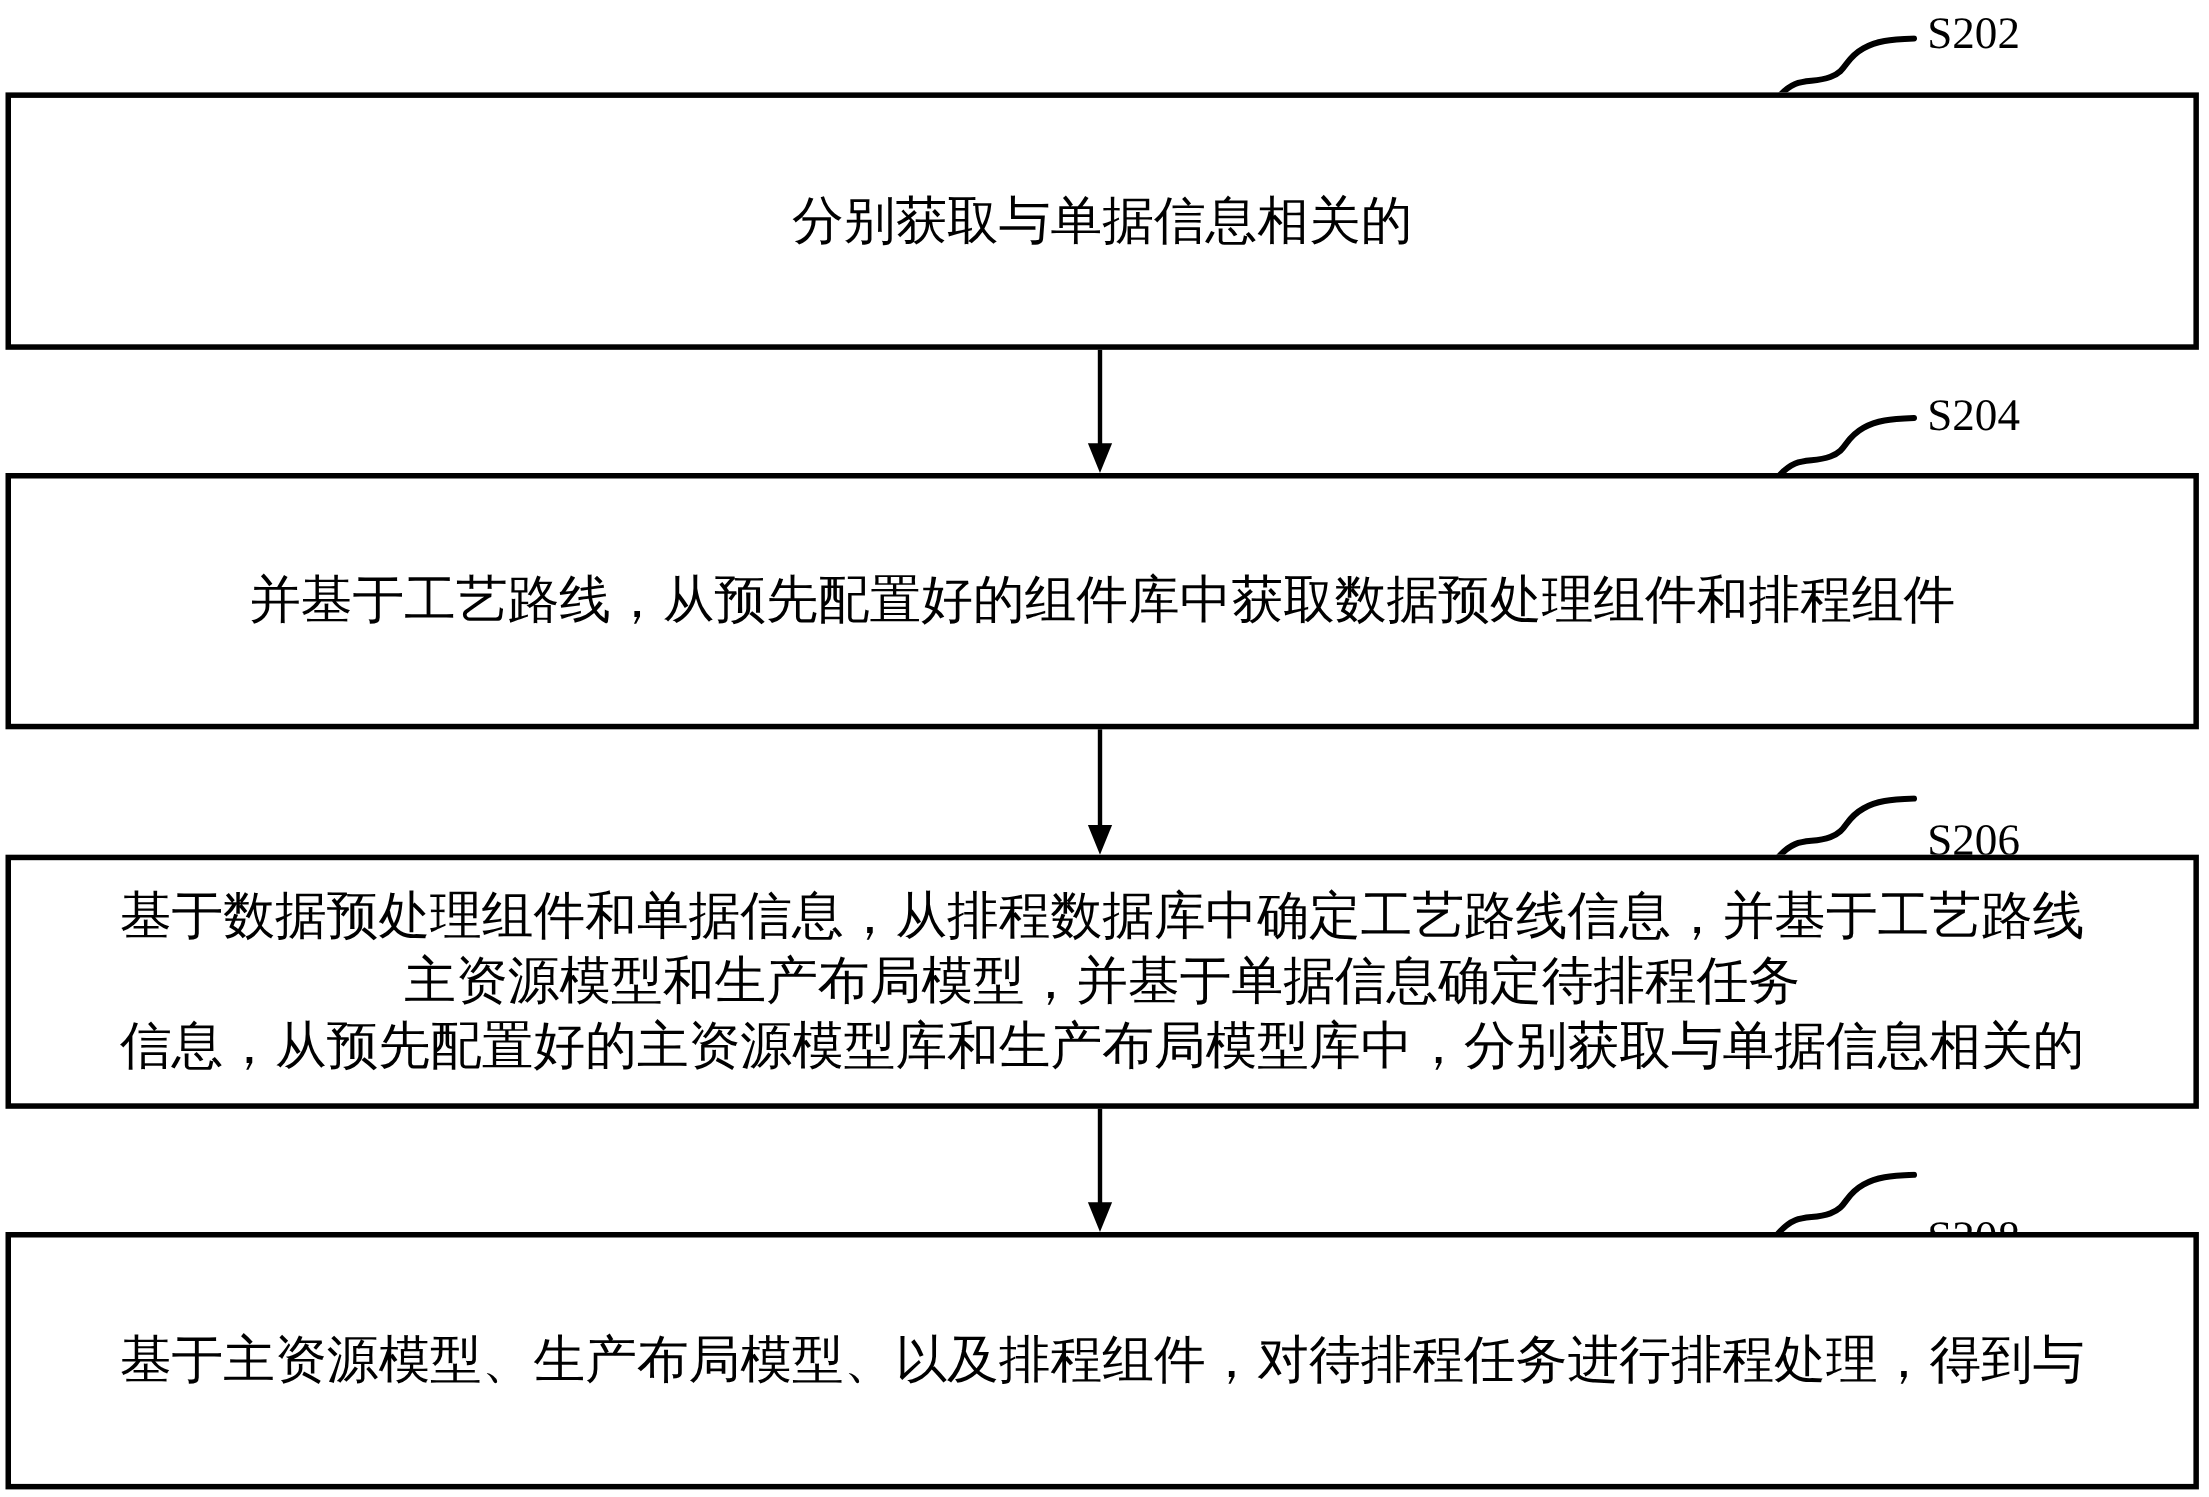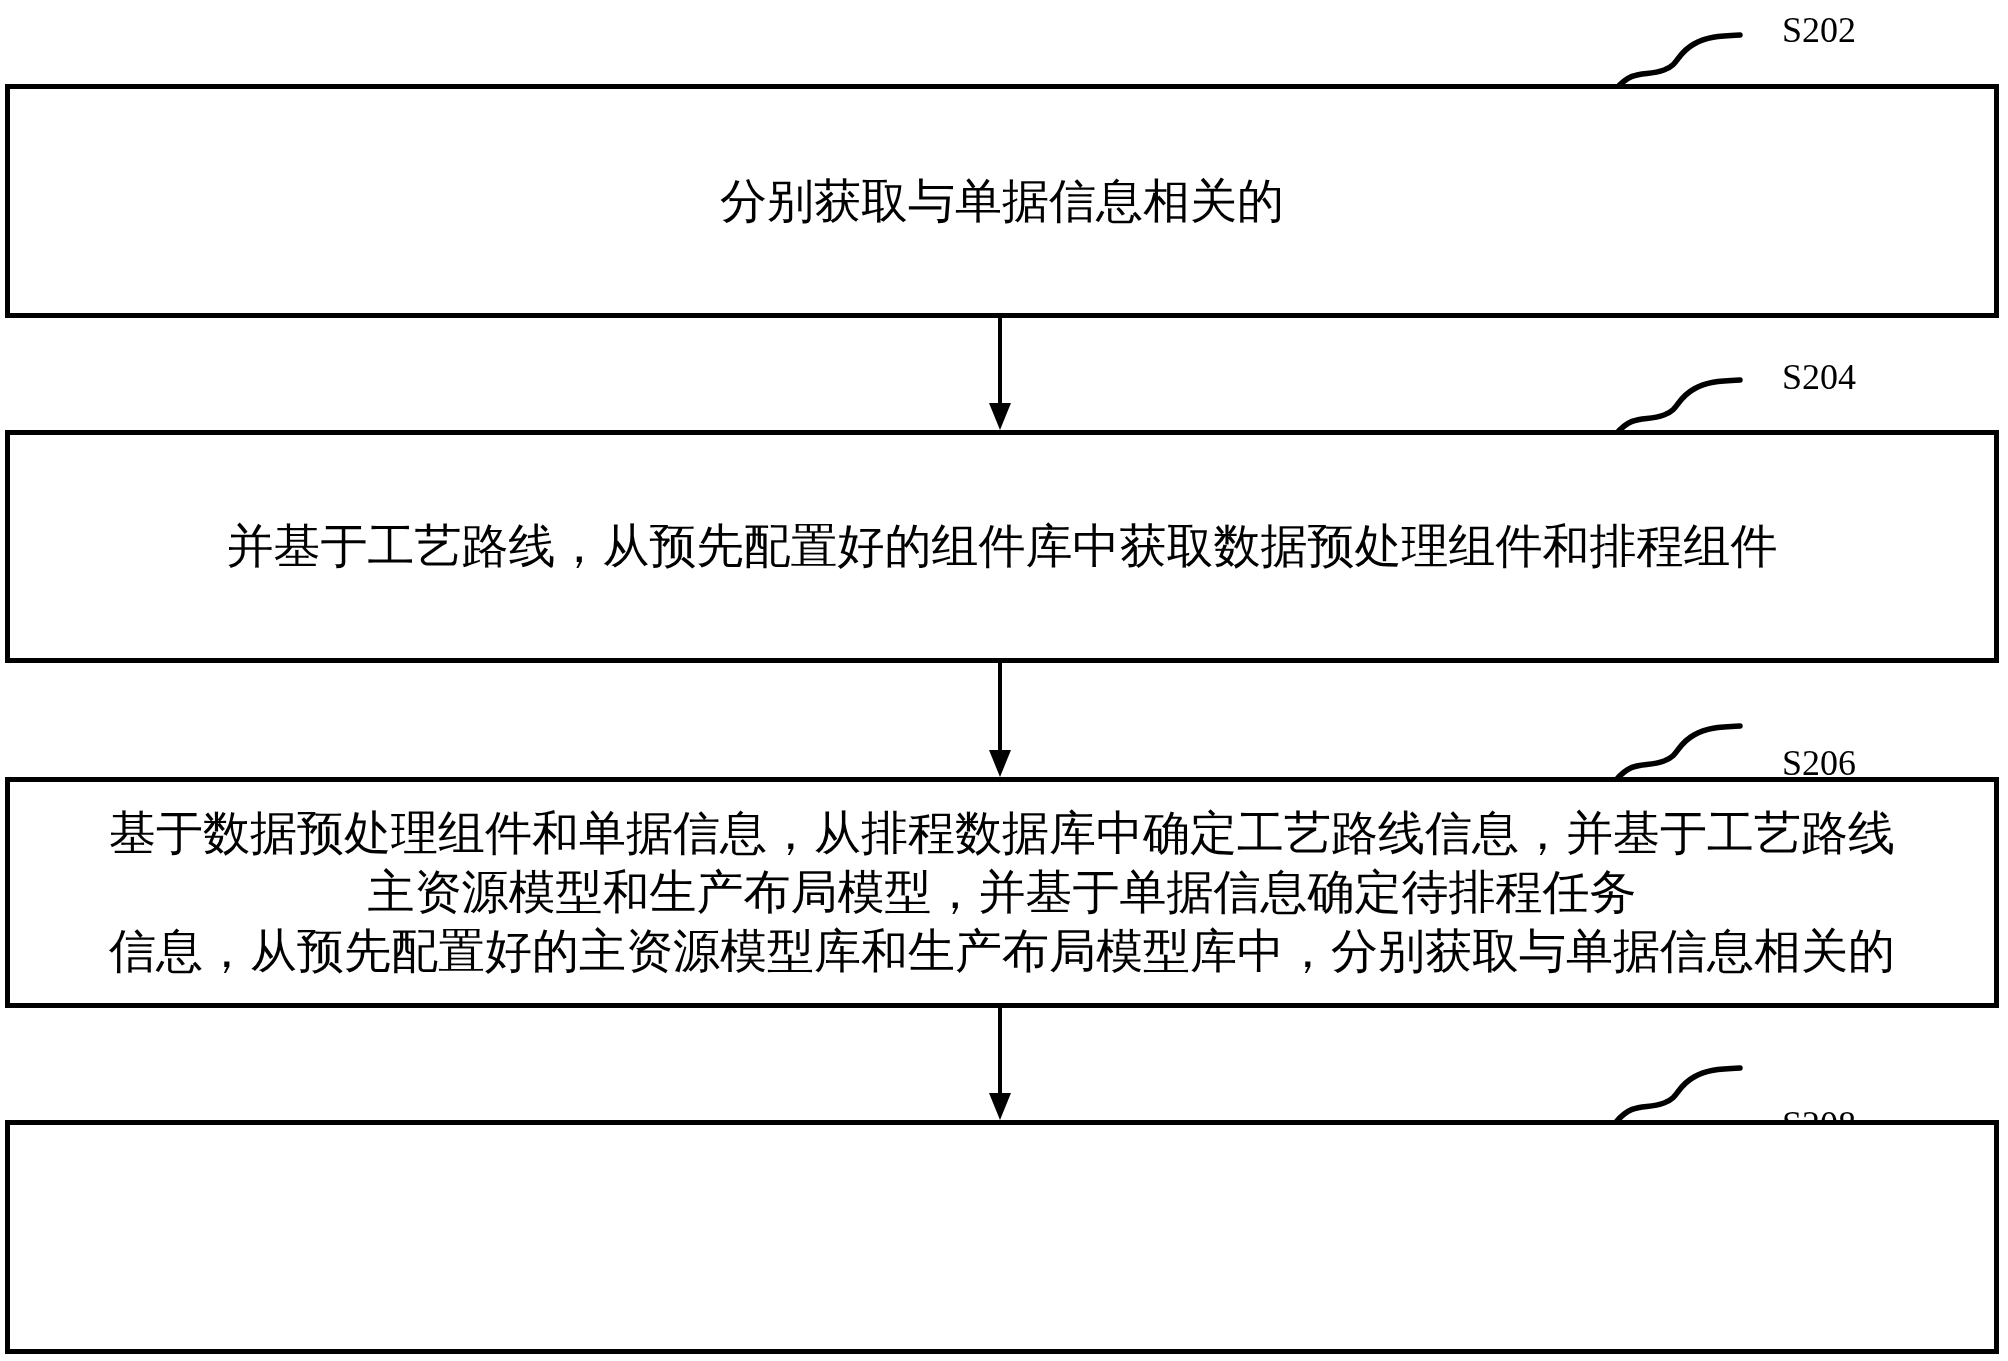--- a/index.html
+++ b/index.html
@@ -30,25 +30,24 @@
   }
   .box-line {
     font-size: 47px;
     line-height: 59px;
     white-space: nowrap;
     text-align: center;
     color: #000000;
   }
   .step-label {
     position: absolute;
-    font-size: 36px;
+    font-size: 41px;
     line-height: 45px;
     color: #000000;
     white-space: nowrap;
-    margin-left: 30px;
   }
   .squiggle {
     position: absolute;
     width: 132px;
     height: 58px;
   }
   .arrow-shaft {
     position: absolute;
     width: 4px;
     background: #000000;
@@ -104,15 +103,16 @@
 
   <div class="arrow-shaft" style="left:998px; top:1008px; height:88px;"></div>
   <div class="arrow-head" style="left:989px; top:1093px;"></div>
 
   <svg class="squiggle" style="left:1612px; top:1065px;" viewBox="0 0 132 58">
     <path d="M4 57 C 22 36, 33 45, 52 38 C 68 32, 64 22, 82 12 C 94 5, 106 4, 128 3" fill="none" stroke="#000000" stroke-width="5.5" stroke-linecap="round"></path>
   </svg>
   <div class="step-label" style="left:1752px; top:1102px;">S208</div>
 
   <div class="flow-box" style="top:1120px; height:234px;">
+    <div class="box-line">基于主资源模型、生产布局模型、以及排程组件，对待排程任务进行排程处理，得到与</div>
   </div>
 
 </div>
 
 </body></html>

